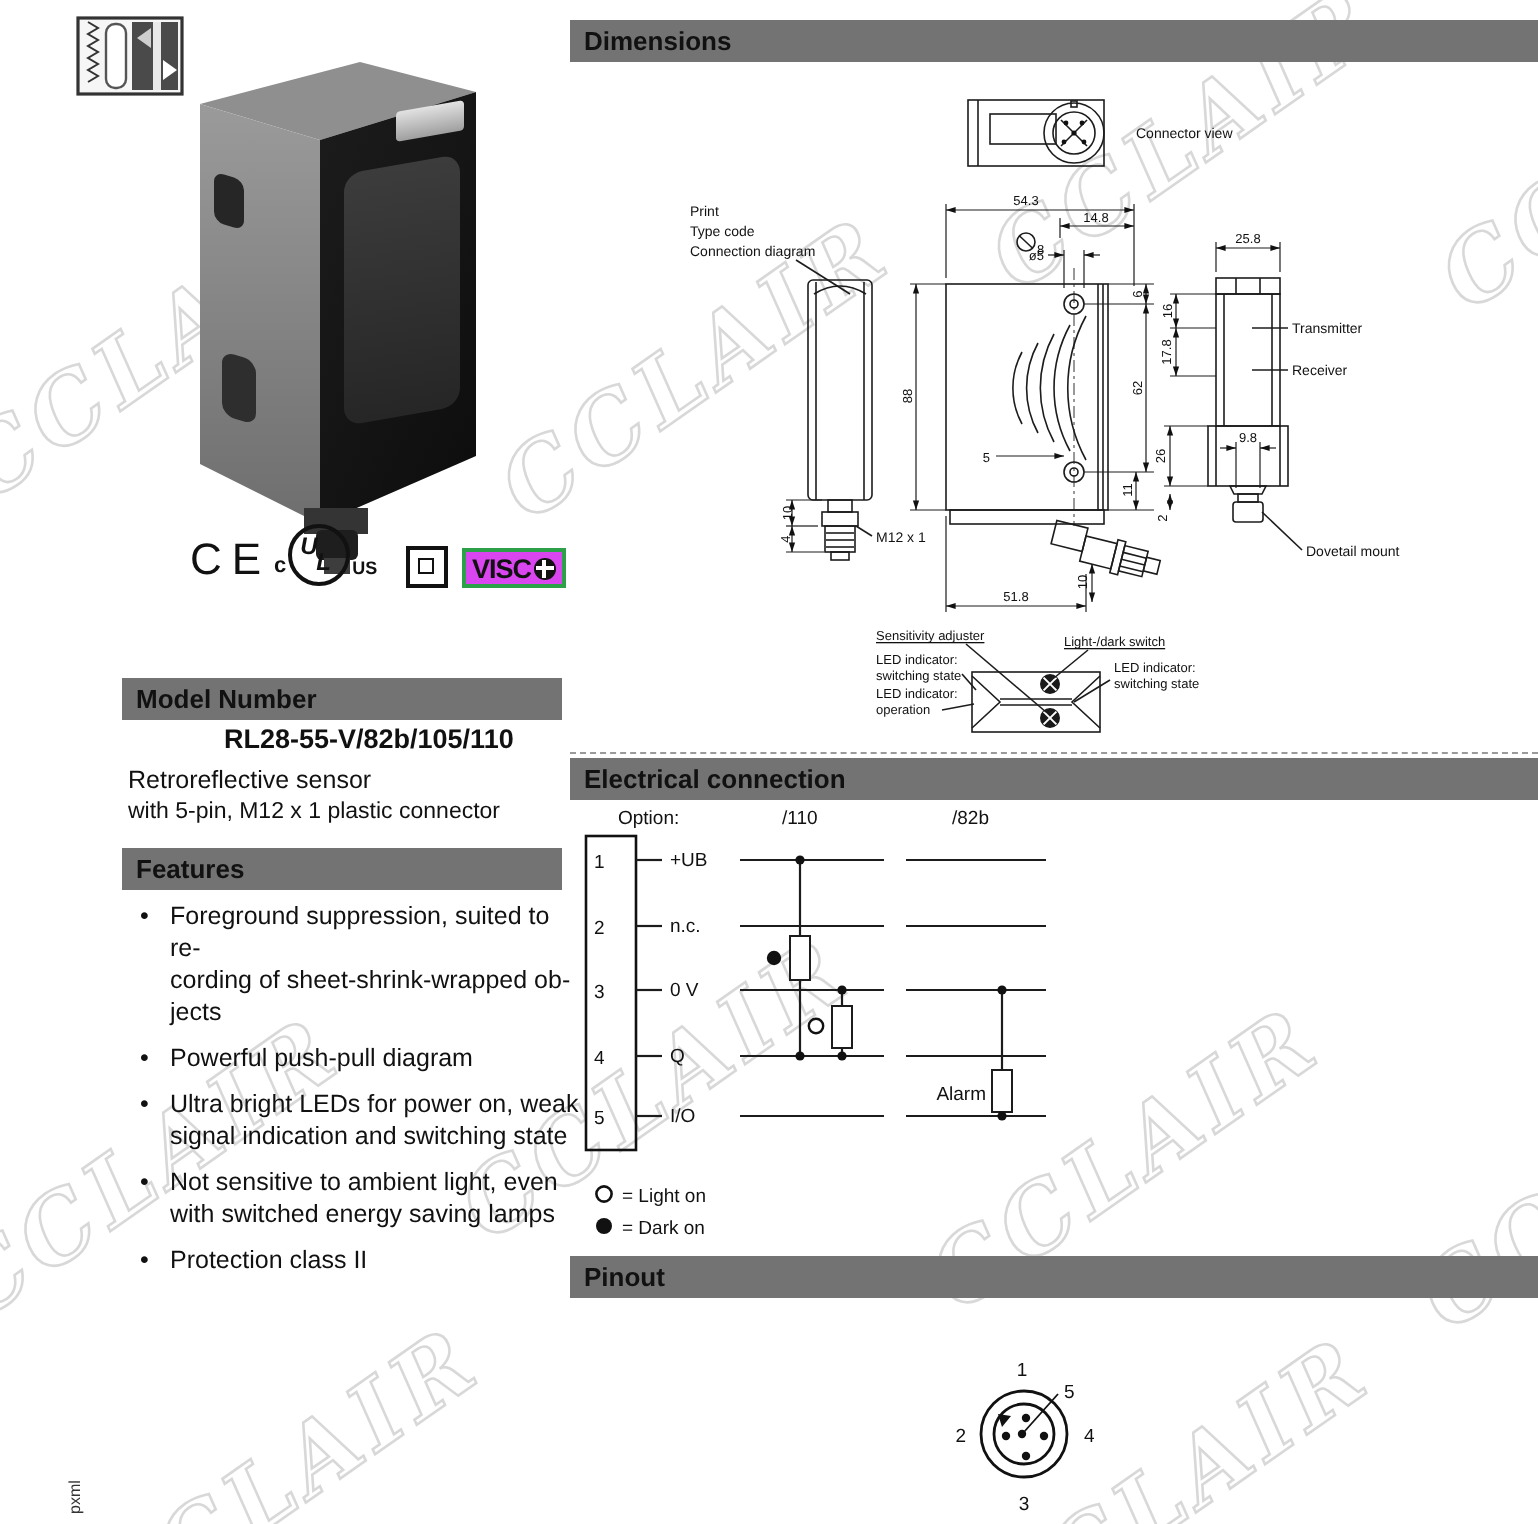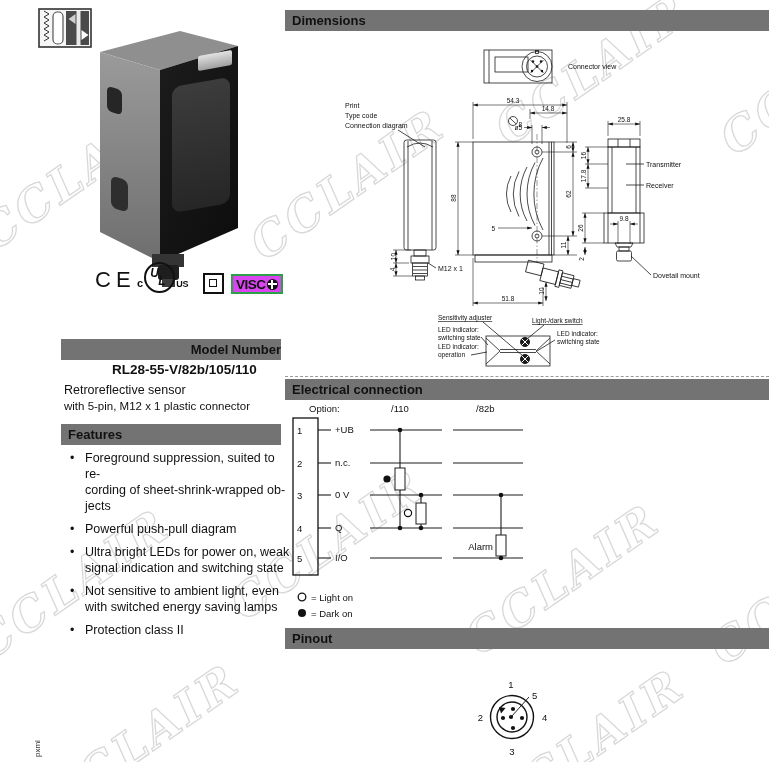--- a/index.html
+++ b/index.html
@@ -119,21 +119,21 @@
     <span class="ulus">US</span>
   </div>
   <div class="sq">
       <span class="in"></span>
     </div>
   <div class="visco">
     <span class="vtxt">VISC</span>
     <span class="vglyph"></span>
   </div>
 
-  <div class="bar bar-left" style="top:339px;text-align:right;">Model Number</div>
+  <div class="bar bar-left" style="top:339px;">Model Number</div>
   <div class="modelnum">RL28-55-V/82b/105/110</div>
   <div class="sub1">Retroreflective sensor</div>
   <div class="sub2">with 5-pin, M12 x 1 plastic connector</div>
   <div class="bar bar-left" style="top:424px;">Features</div>
   <ul class="features">
     <li>Foreground suppression, suited to re-
 cording of sheet-shrink-wrapped ob-
 jects</li>
     <li>Powerful push-pull diagram</li>
     <li>Ultra bright LEDs for power on, weak

